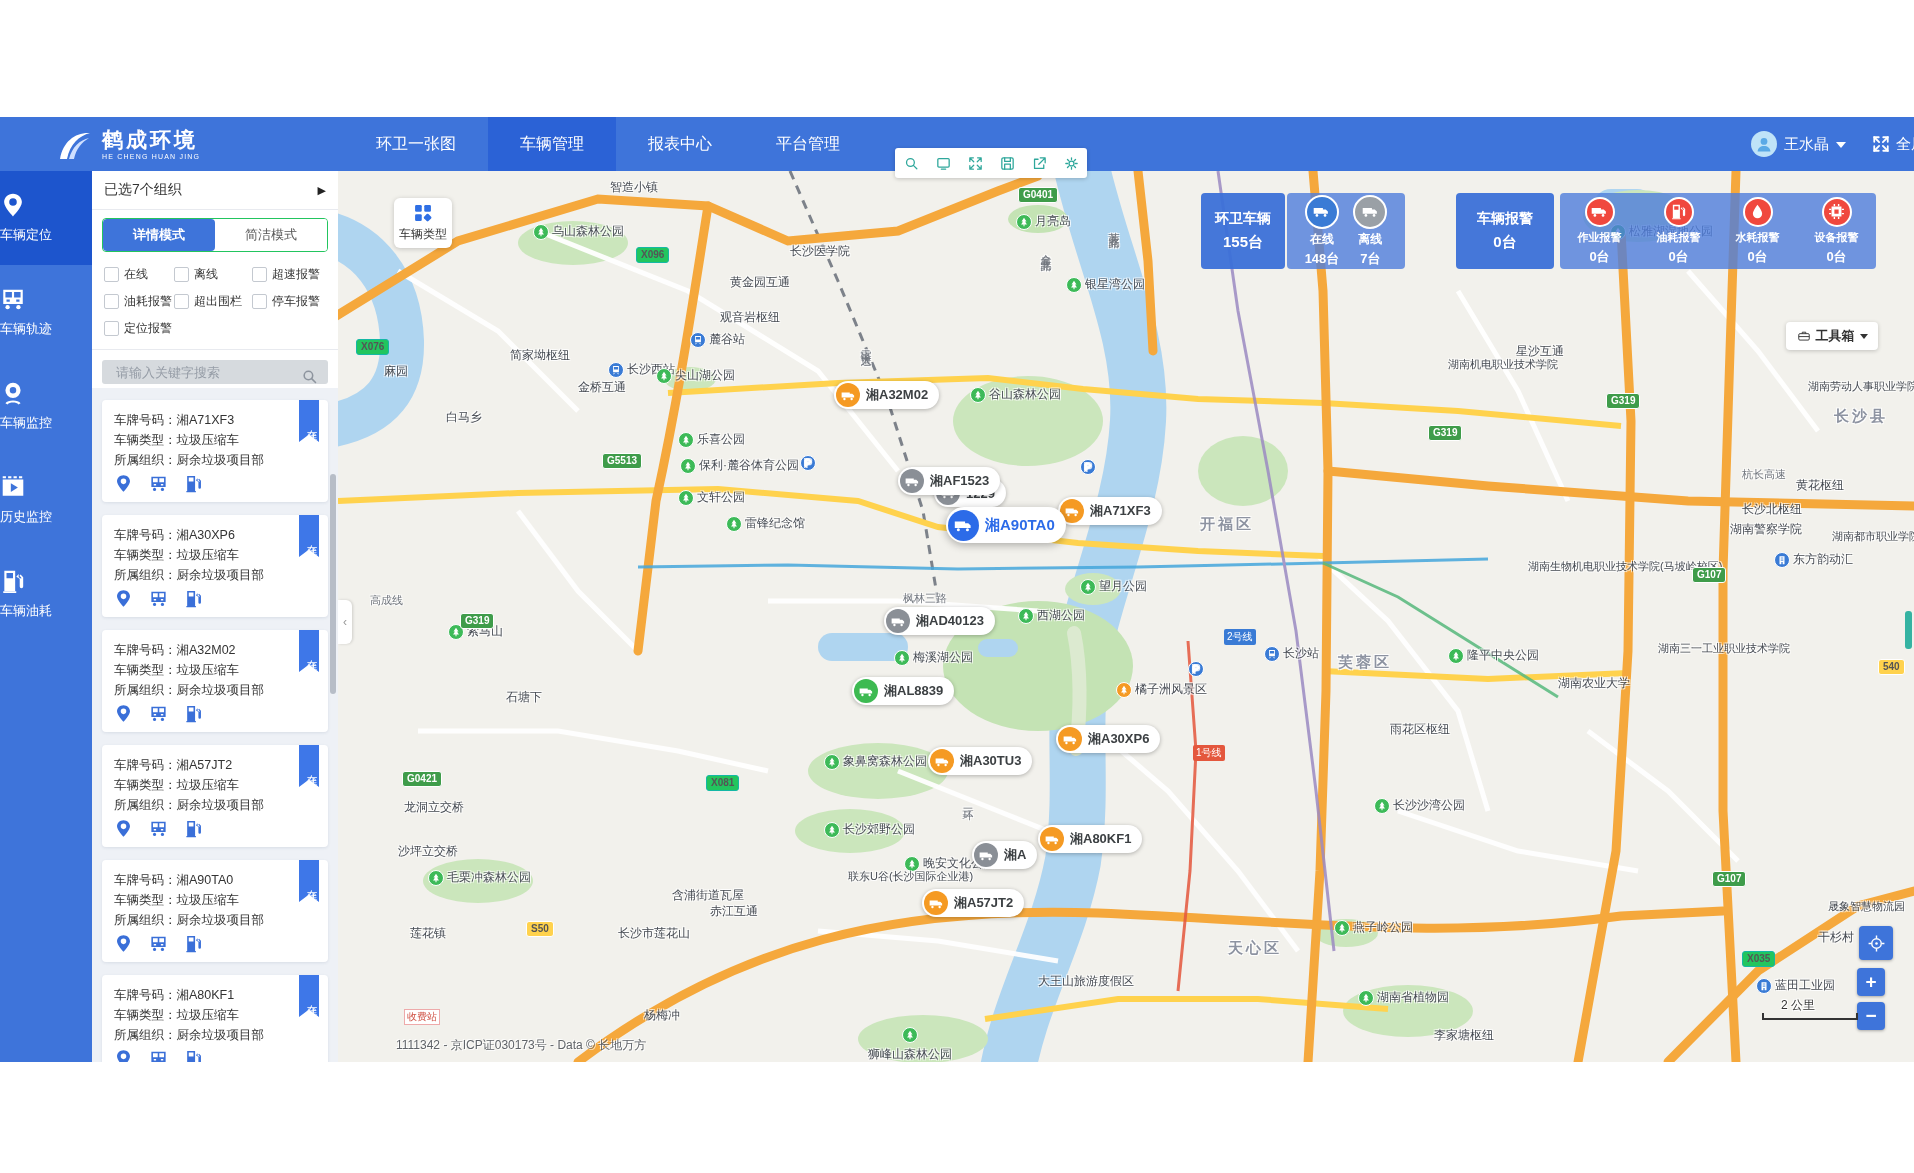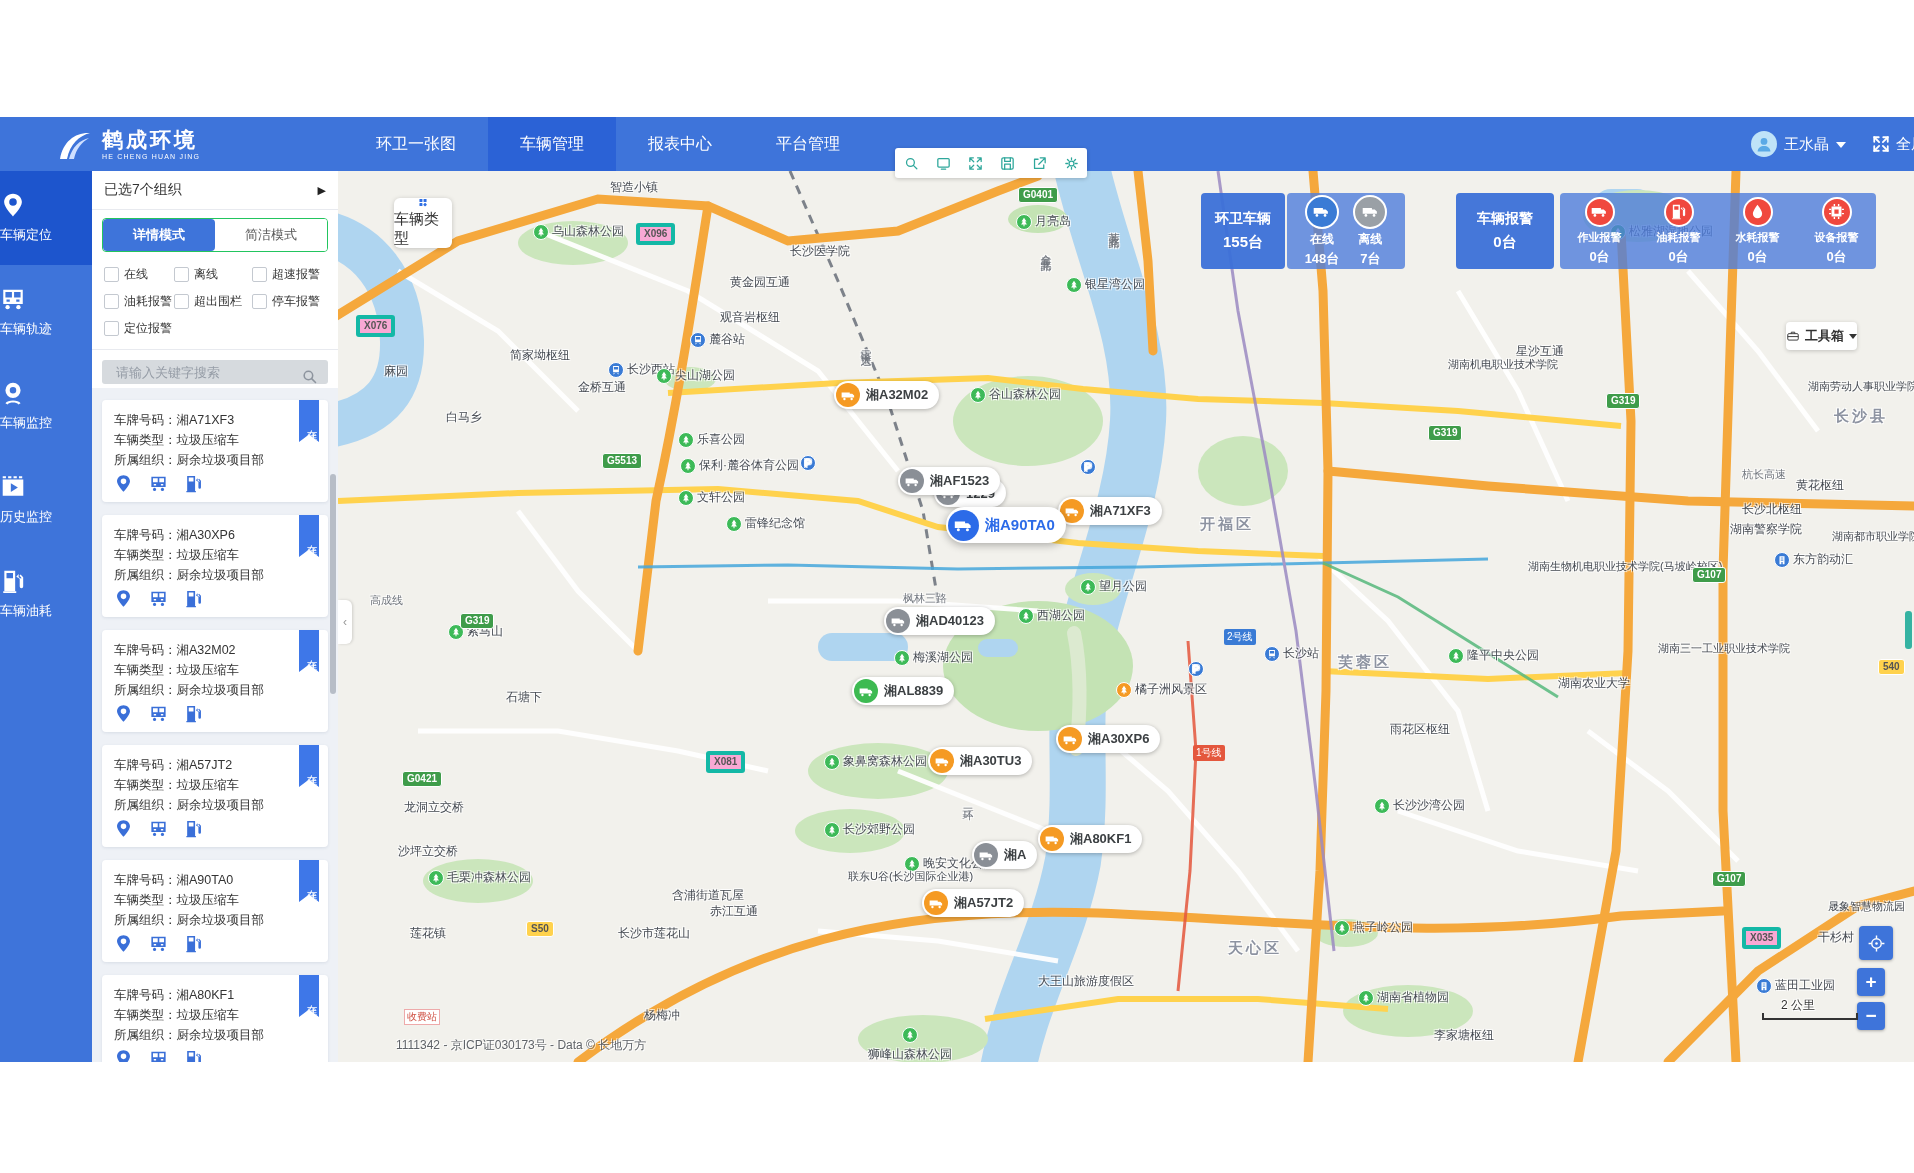--- a/index.html
+++ b/index.html
@@ -70,21 +70,21 @@
   .mlabel.road{font-size:11px;color:#6f747c;}
   .mlabel.road-v{writing-mode:vertical-rl;font-size:11px;color:#6f747c;letter-spacing:2px;}
   .mlabel.toll{font-size:10px;color:#d05548;background:#fff;border:1px solid #eaa;padding:0 2px;text-shadow:none;}
   .kicon{width:16px;height:16px;border-radius:50%;display:inline-flex;align-items:center;justify-content:center;flex:none;
          border:1px solid #fff;box-sizing:border-box;}
   .kicon svg{width:10px;height:10px;}
   .k-park{background:#3DBA58;}.k-scenic{background:#F59A23;}.k-metro{background:#3A7BD5;}.k-poi{background:#3A7BD5;}
   .k-p{background:#3A7BD5;color:#fff;font-size:11px;font-weight:bold;}
   .shield{font-size:10px;font-weight:bold;padding:0px 4px;border-radius:3px;line-height:14px;text-shadow:none;}
   .shield-g{background:#3f9c4a;color:#fff;border:1px solid #fff;}
-  .shield-x{background:#f9a8d4;color:#555;border:4px solid #14b8a6;}
+  .shield-x{background:#22c55e;color:#555;border:1px solid #14b8a6;margin-top:24px;}
   .shield-y{background:#ffd24d;color:#555;border:1px solid #fff;}
   .line-tag{font-size:10px;color:#fff;border-radius:2px;padding:1px 3px;text-shadow:none;}
   .line-blue{background:#3A7BD5;}.line-red{background:#E4573D;}
 
   
   .marker{position:absolute;display:flex;align-items:center;gap:6px;background:#fff;border-radius:16px;
           padding:2px 11px 2px 2px;box-shadow:0 1px 4px rgba(0,0,0,.28);font-size:13px;font-weight:bold;color:#3c4043;height:28px;box-sizing:border-box;z-index:5;cursor:pointer;}
   .marker.partial{z-index:4;}
   .marker.sel{height:36px;border-radius:19px;font-size:15px;color:#2c6be8;z-index:6;box-shadow:0 2px 9px rgba(0,0,0,.3);}
   .mk-ic{width:24px;height:24px;border-radius:50%;display:flex;align-items:center;justify-content:center;flex:none;}
@@ -109,22 +109,22 @@
   .ov-sm-count{font-size:13px;font-weight:bold;}
   .alarm-col{display:flex;flex-direction:column;align-items:center;gap:3px;width:79px;}
   .alarm-col .ov-sm-label{font-size:11px;}
 
   
   .map-toolbar{position:absolute;left:895px;top:148px;width:192px;height:30px;background:#fff;border-radius:3px;
                box-shadow:0 1px 4px rgba(0,0,0,.2);display:flex;align-items:center;justify-content:space-around;z-index:40;}
   .map-toolbar svg{width:17px;height:17px;stroke:#2EA79B;fill:none;stroke-width:1.8;stroke-linecap:round;stroke-linejoin:round;cursor:pointer;}
   .vtype-btn{position:absolute;left:56px;top:27px;width:58px;height:50px;background:#fff;border-radius:6px;
              box-shadow:0 1px 5px rgba(0,0,0,.2);display:flex;flex-direction:column;align-items:center;justify-content:center;gap:3px;z-index:9;cursor:pointer;}
-  .vtype-btn .lbl{font-size:15px;color:#333;}
-  .toolbox-btn{position:absolute;left:1448px;top:151px;width:71px;height:28px;background:#fff;border-radius:4px;
+  .vtype-btn .lbl{font-size:12px;color:#333;}
+  .toolbox-btn{position:absolute;left:1448px;top:151px;width:92px;height:28px;background:#fff;border-radius:4px;
                box-shadow:0 1px 4px rgba(0,0,0,.2);display:flex;align-items:center;justify-content:center;gap:5px;z-index:9;font-size:13px;font-weight:bold;color:#333;cursor:pointer;}
   .toolbox-btn svg{width:14px;height:14px;stroke:#333;fill:none;stroke-width:1.6;}
   .tb-caret{width:0;height:0;border-left:4px solid transparent;border-right:4px solid transparent;border-top:5px solid #333;}
   .collapse-tab{position:absolute;left:0;top:429px;width:14px;height:44px;background:#fff;border-radius:0 6px 6px 0;
                 box-shadow:1px 0 3px rgba(0,0,0,.15);display:flex;align-items:center;justify-content:center;color:#999;font-size:12px;z-index:9;cursor:pointer;}
   .mapbtn{position:absolute;background:#3E74DA;color:#fff;border-radius:4px;display:flex;align-items:center;justify-content:center;z-index:9;cursor:pointer;box-shadow:0 1px 3px rgba(0,0,0,.3);}
   .btn-locate{left:1521px;top:755px;width:34px;height:34px;}
   .btn-zin{left:1519px;top:797px;width:28px;height:28px;font-size:19px;font-weight:bold;}
   .btn-zout{left:1519px;top:831px;width:28px;height:28px;font-size:19px;font-weight:bold;}
   .btn-locate svg{width:19px;height:19px;stroke:#fff;fill:none;stroke-width:1.8;}

